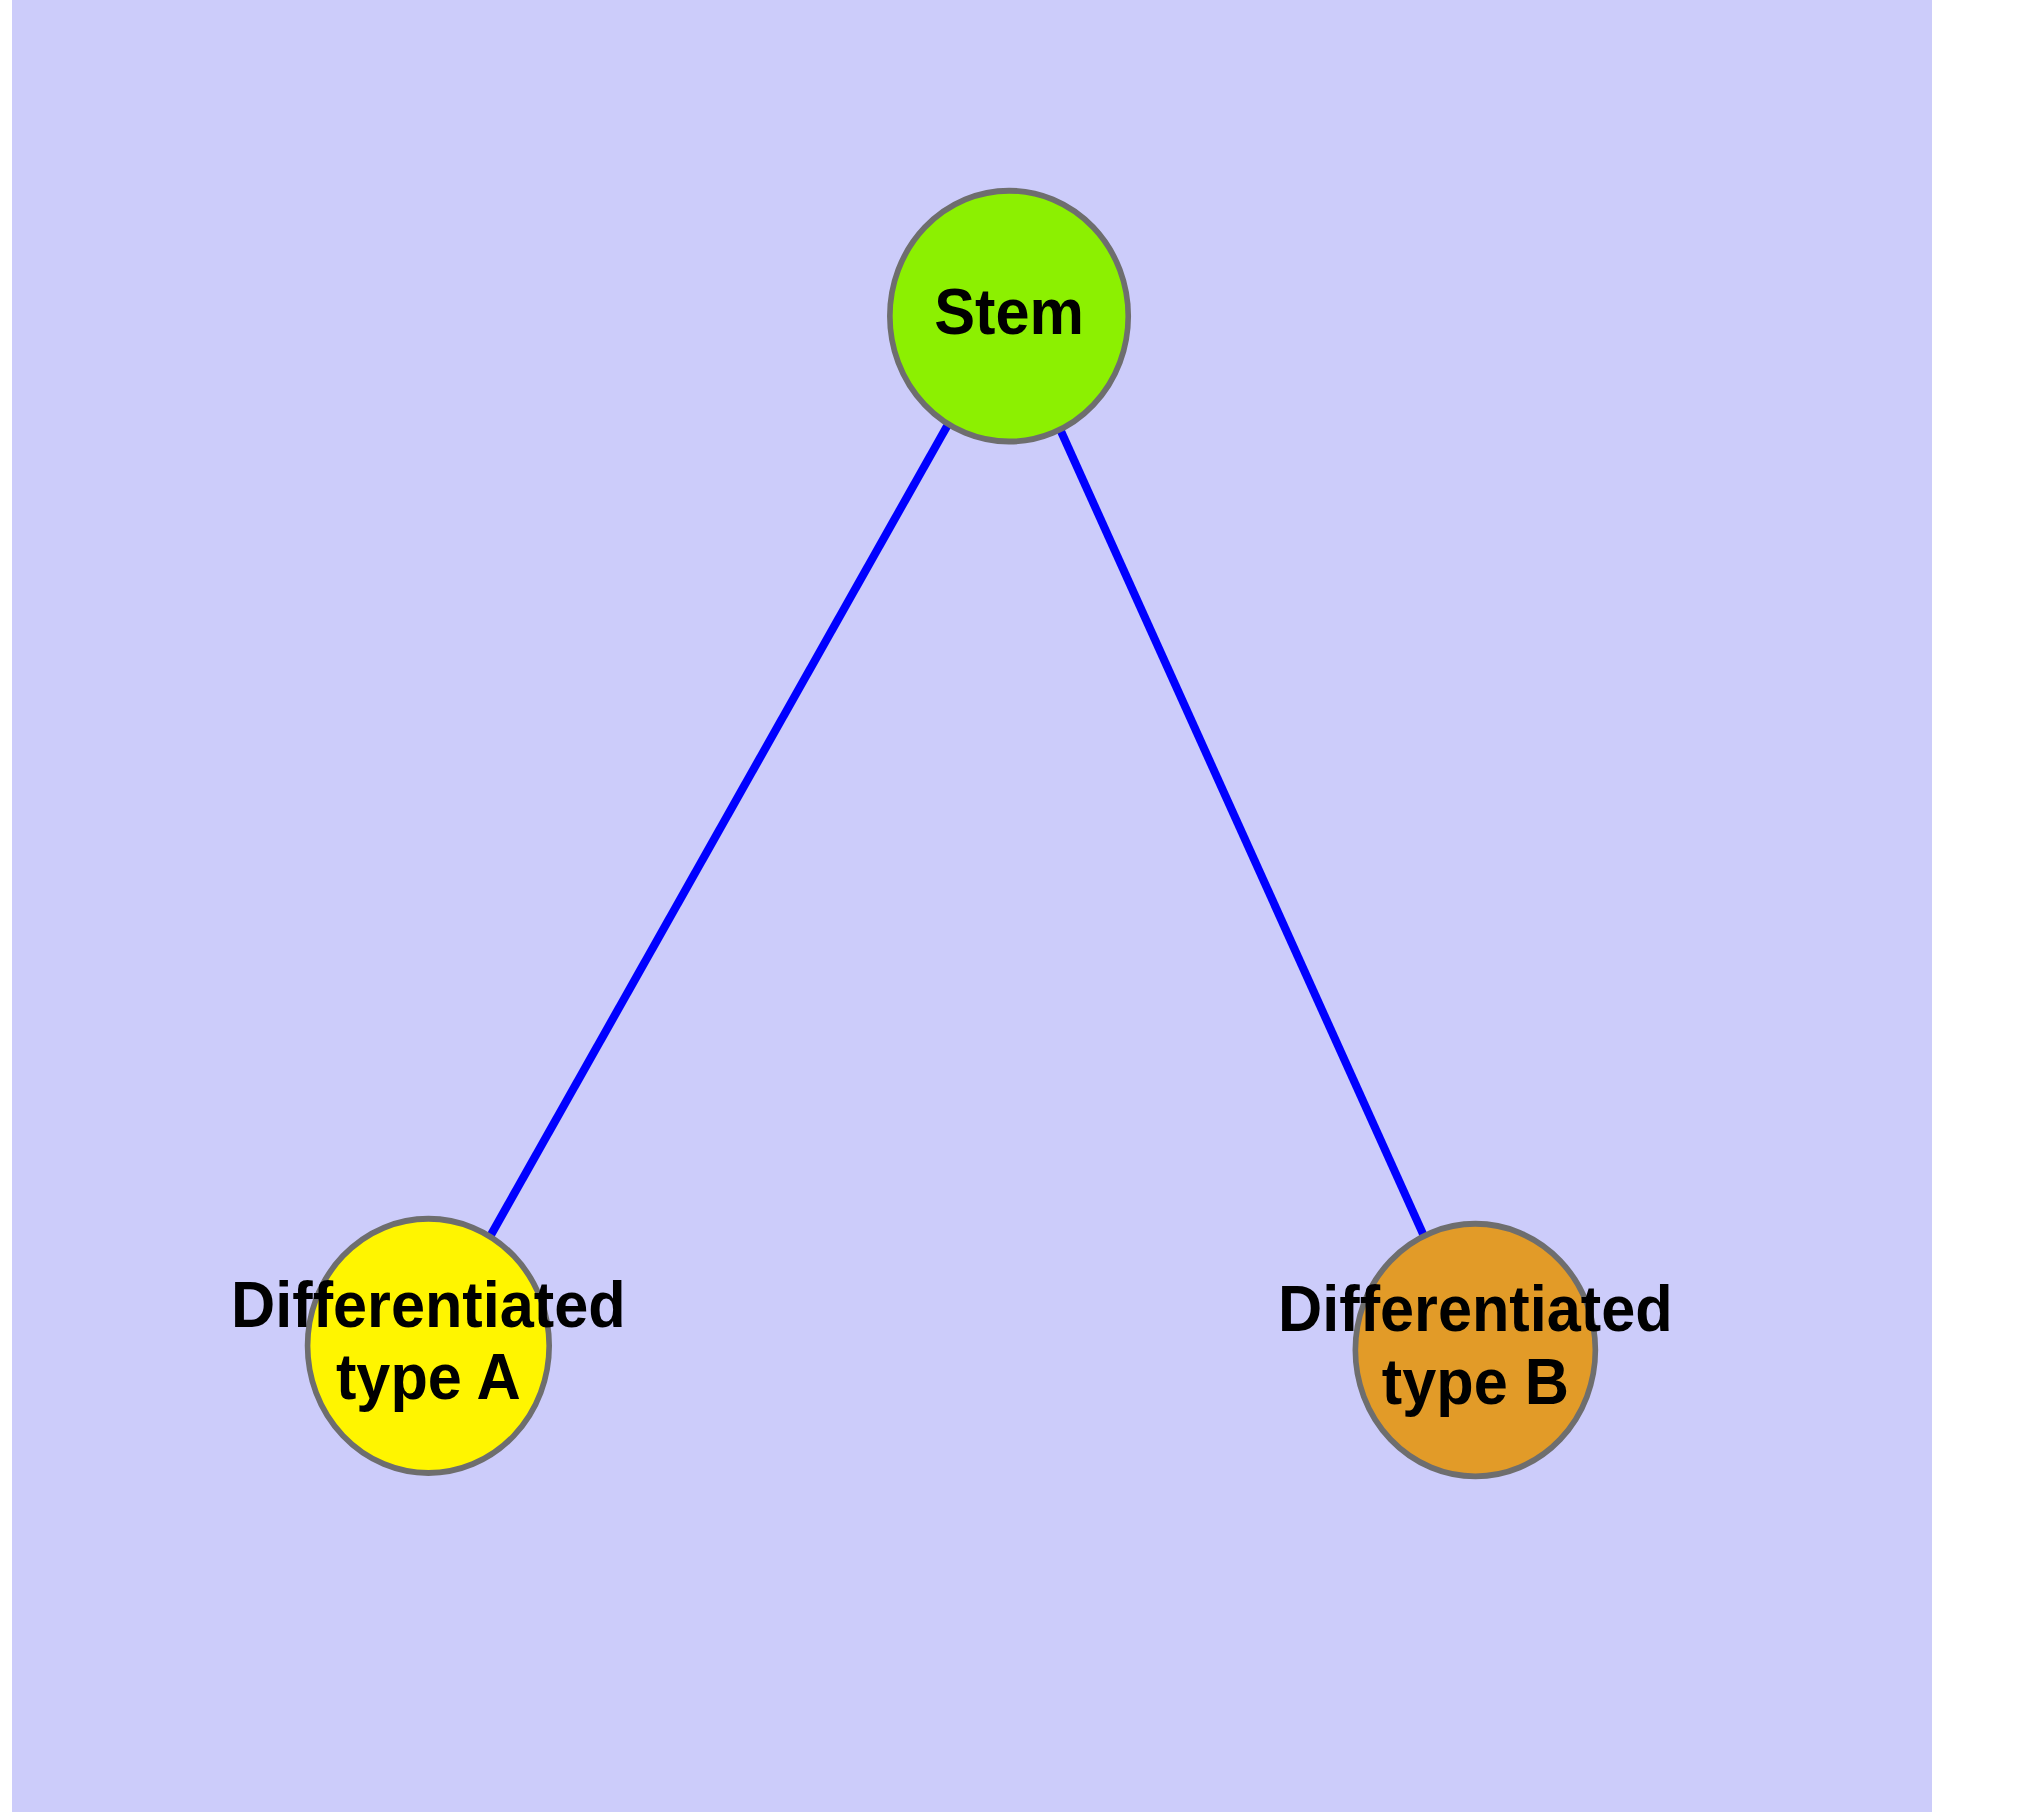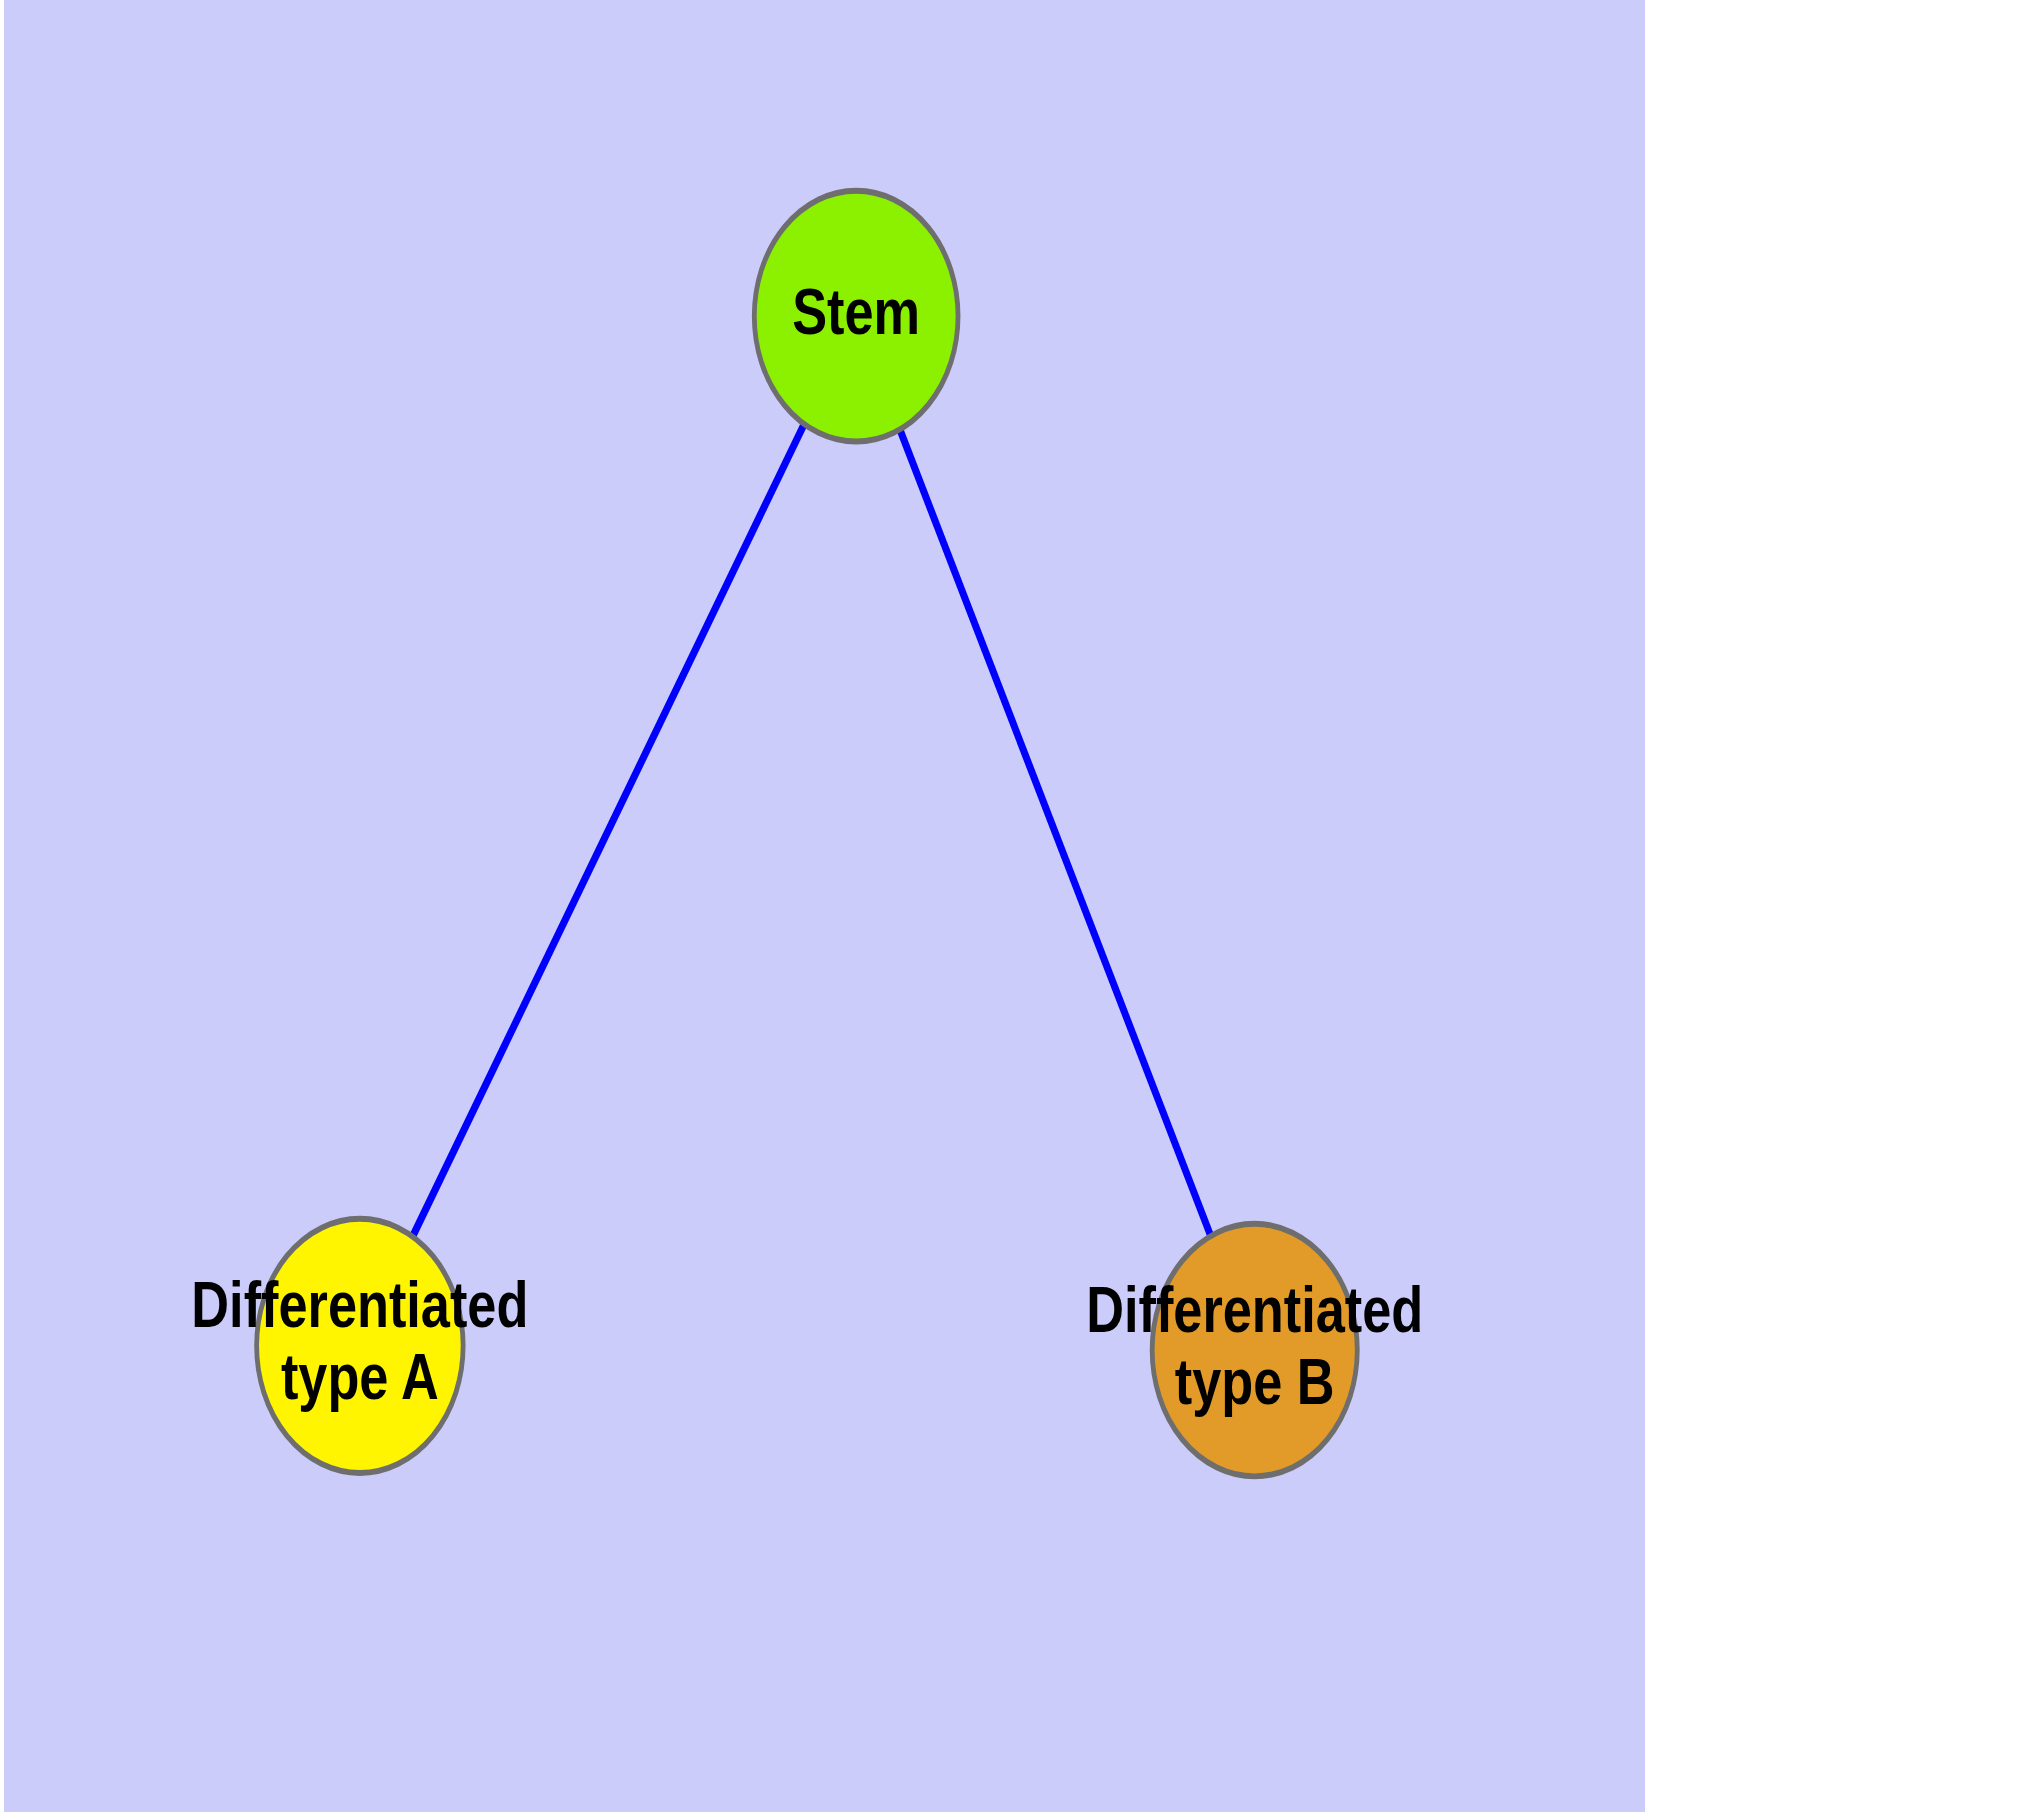--- a/index.html
+++ b/index.html
@@ -11,23 +11,23 @@
     font-family: "Liberation Sans", sans-serif;
   }
   #stage {
     position: relative;
     width: 2021px;
     height: 1812px;
     overflow: hidden;
   }
   #canvas {
     position: absolute;
-    left: 4px;
+    left: 12px;
     top: 0;
-    width: 1641px;
+    width: 1920px;
     height: 1812px;
   }
   .graph-svg {
     display: block;
     width: 100%;
     height: 100%;
   }
   .node-label {
     font-family: "Liberation Sans", sans-serif;
     font-weight: bold;

